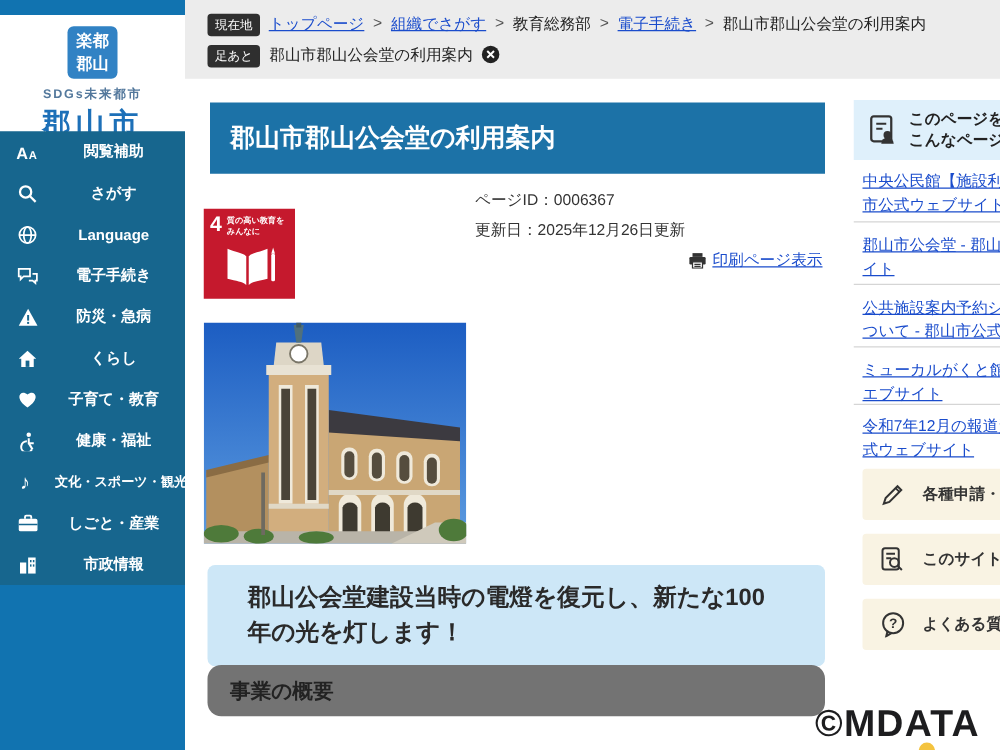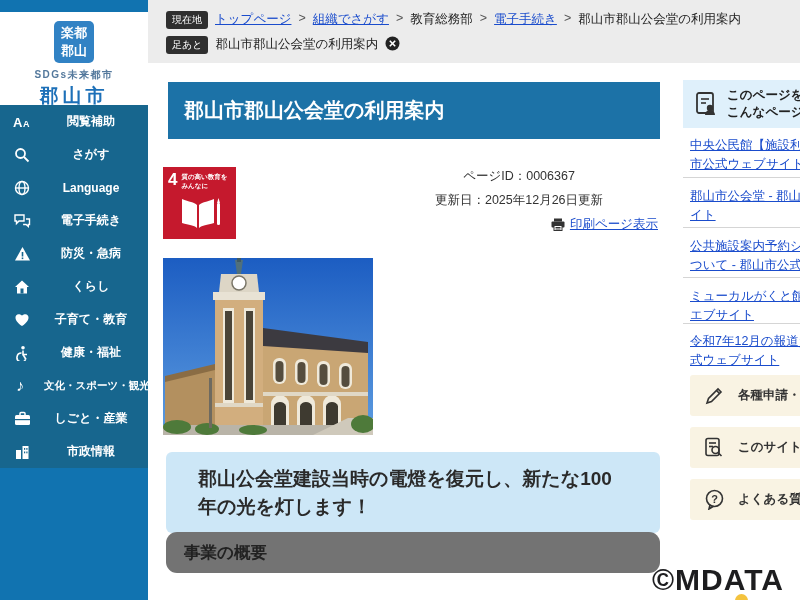--- a/index.html
+++ b/index.html
@@ -7,21 +7,21 @@
     font-family:"Liberation Sans","DejaVu Sans",sans-serif; background:#fff; }
 
   
   .sidebar { position:absolute; left:0; top:0; width:148px; height:600px; background:#1173b0; }
   .logo-box { position:absolute; left:0; top:0; width:148px; height:105px; background:#fff;
     display:flex; flex-direction:column; align-items:center; cursor:pointer;margin-top:12px; }
   .logo-mark { margin-top:9px; width:40px; height:42px; background:#3182c4; border-radius:5px;
     color:#fff; font-weight:bold; font-size:13px; line-height:1.35; text-align:center;
     display:flex; flex-direction:column; justify-content:center; }
   .logo-sub { margin-top:5px; font-size:10px; letter-spacing:1.5px; color:#53789c; font-weight:bold; }
-  .logo-city { margin-top:1px; font-size:19px; font-weight:bold; color:#1d70b8; letter-spacing:4px; }
+  .logo-city { margin-top:1px; font-size:23px; font-weight:bold; color:#1d70b8; letter-spacing:4px; }
   .menu { position:absolute; left:0; top:105px; width:148px; height:363px; background:#17668e; }
   .menu-item { height:33px; display:flex; align-items:center; cursor:pointer; }
   .menu-item .mi-icon { width:44px; display:flex; justify-content:center; flex:none; }
   .menu-item .mi-label { flex:1; text-align:center; color:#fff; font-weight:bold; font-size:12px;
     white-space:nowrap; padding-right:10px; }
   .menu-item .mi-label.tight { font-size:10.5px; }
   .mi-icon svg { display:block; }
 
   
   .topbar { position:absolute; left:148px; top:0; width:652px; height:63px; background:#ececec; }
@@ -35,21 +35,21 @@
 
   
   .title-banner { position:absolute; left:168px; top:82px; width:492px; height:57px; background:#1c72a7;
     color:#fff; font-size:20px; font-weight:bold; display:flex; align-items:center; padding-left:16px; }
   .sdg { position:absolute; left:163px; top:167px; width:73px; height:72px; background:#c5192d;
     color:#fff; padding:4px 5px; }
   .sdg-head { display:flex; gap:4px; align-items:flex-start; }
   .sdg-num { font-size:17px; font-weight:bold; line-height:1; }
   .sdg-cap { font-size:6.5px; font-weight:bold; line-height:1.35; margin-top:2px; }
   .sdg svg { display:block; margin:4px auto 0; }
-  .meta { position:absolute; left:380px; top:168px; width:278px; text-align:center;
+  .meta { position:absolute; left:380px; top:152px; width:278px; text-align:left;
     font-size:12.5px; color:#333; }
   .meta-line { margin-bottom:7px; }
   .print-row { display:flex; justify-content:flex-end; align-items:center; gap:5px; }
   .print-link { color:#1a4ccc; text-decoration:underline; font-size:12.5px; cursor:pointer; }
   .photo { position:absolute; left:163px; top:258px; width:210px; height:177px; }
   .highlight { position:absolute; left:166px; top:452px; width:494px; height:81px; background:#cde7f7;
     border-radius:6px; padding:13px 32px; font-size:19px; font-weight:bold; color:#2a2a2a; line-height:1.45; }
   .section-bar { position:absolute; left:166px; top:532px; width:494px; height:41px; background:#737373;
     display:flex; align-items:center; padding-left:18px; font-size:16.5px; font-weight:bold; color:#222;border-radius:11px; }
 

